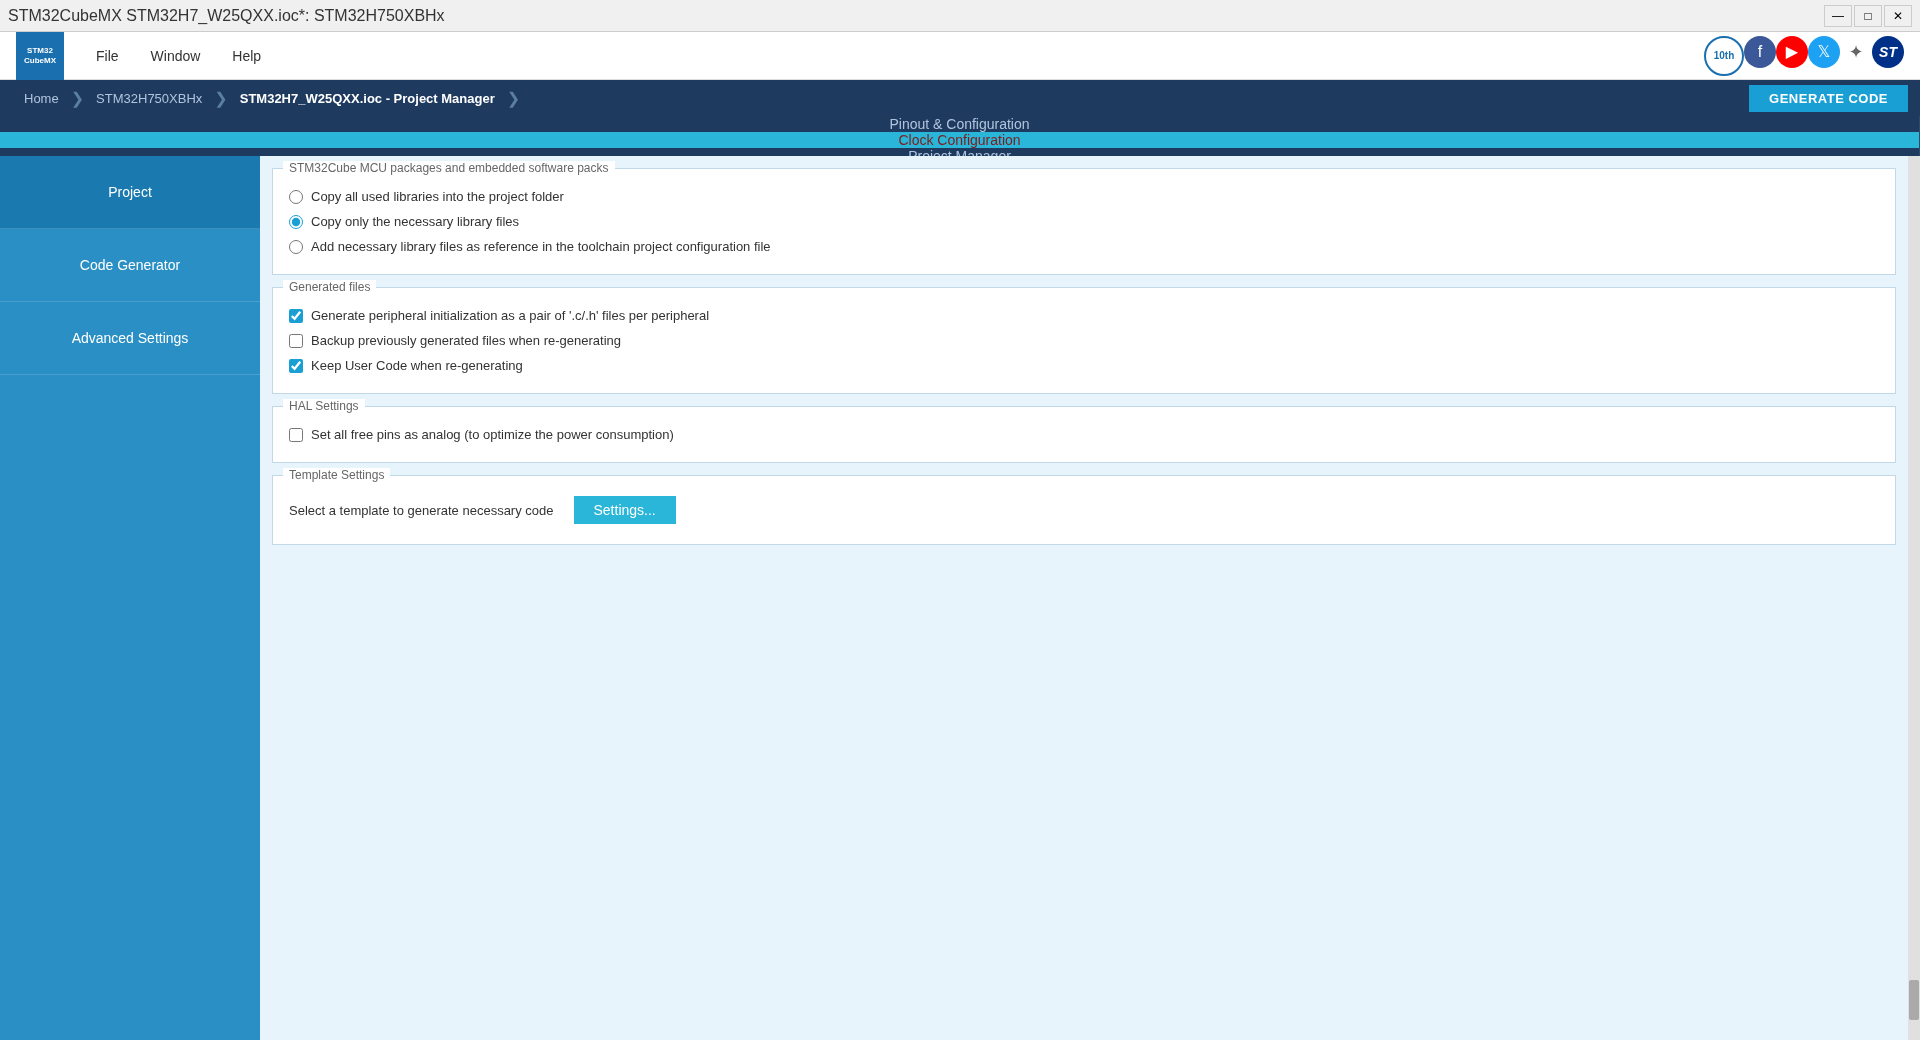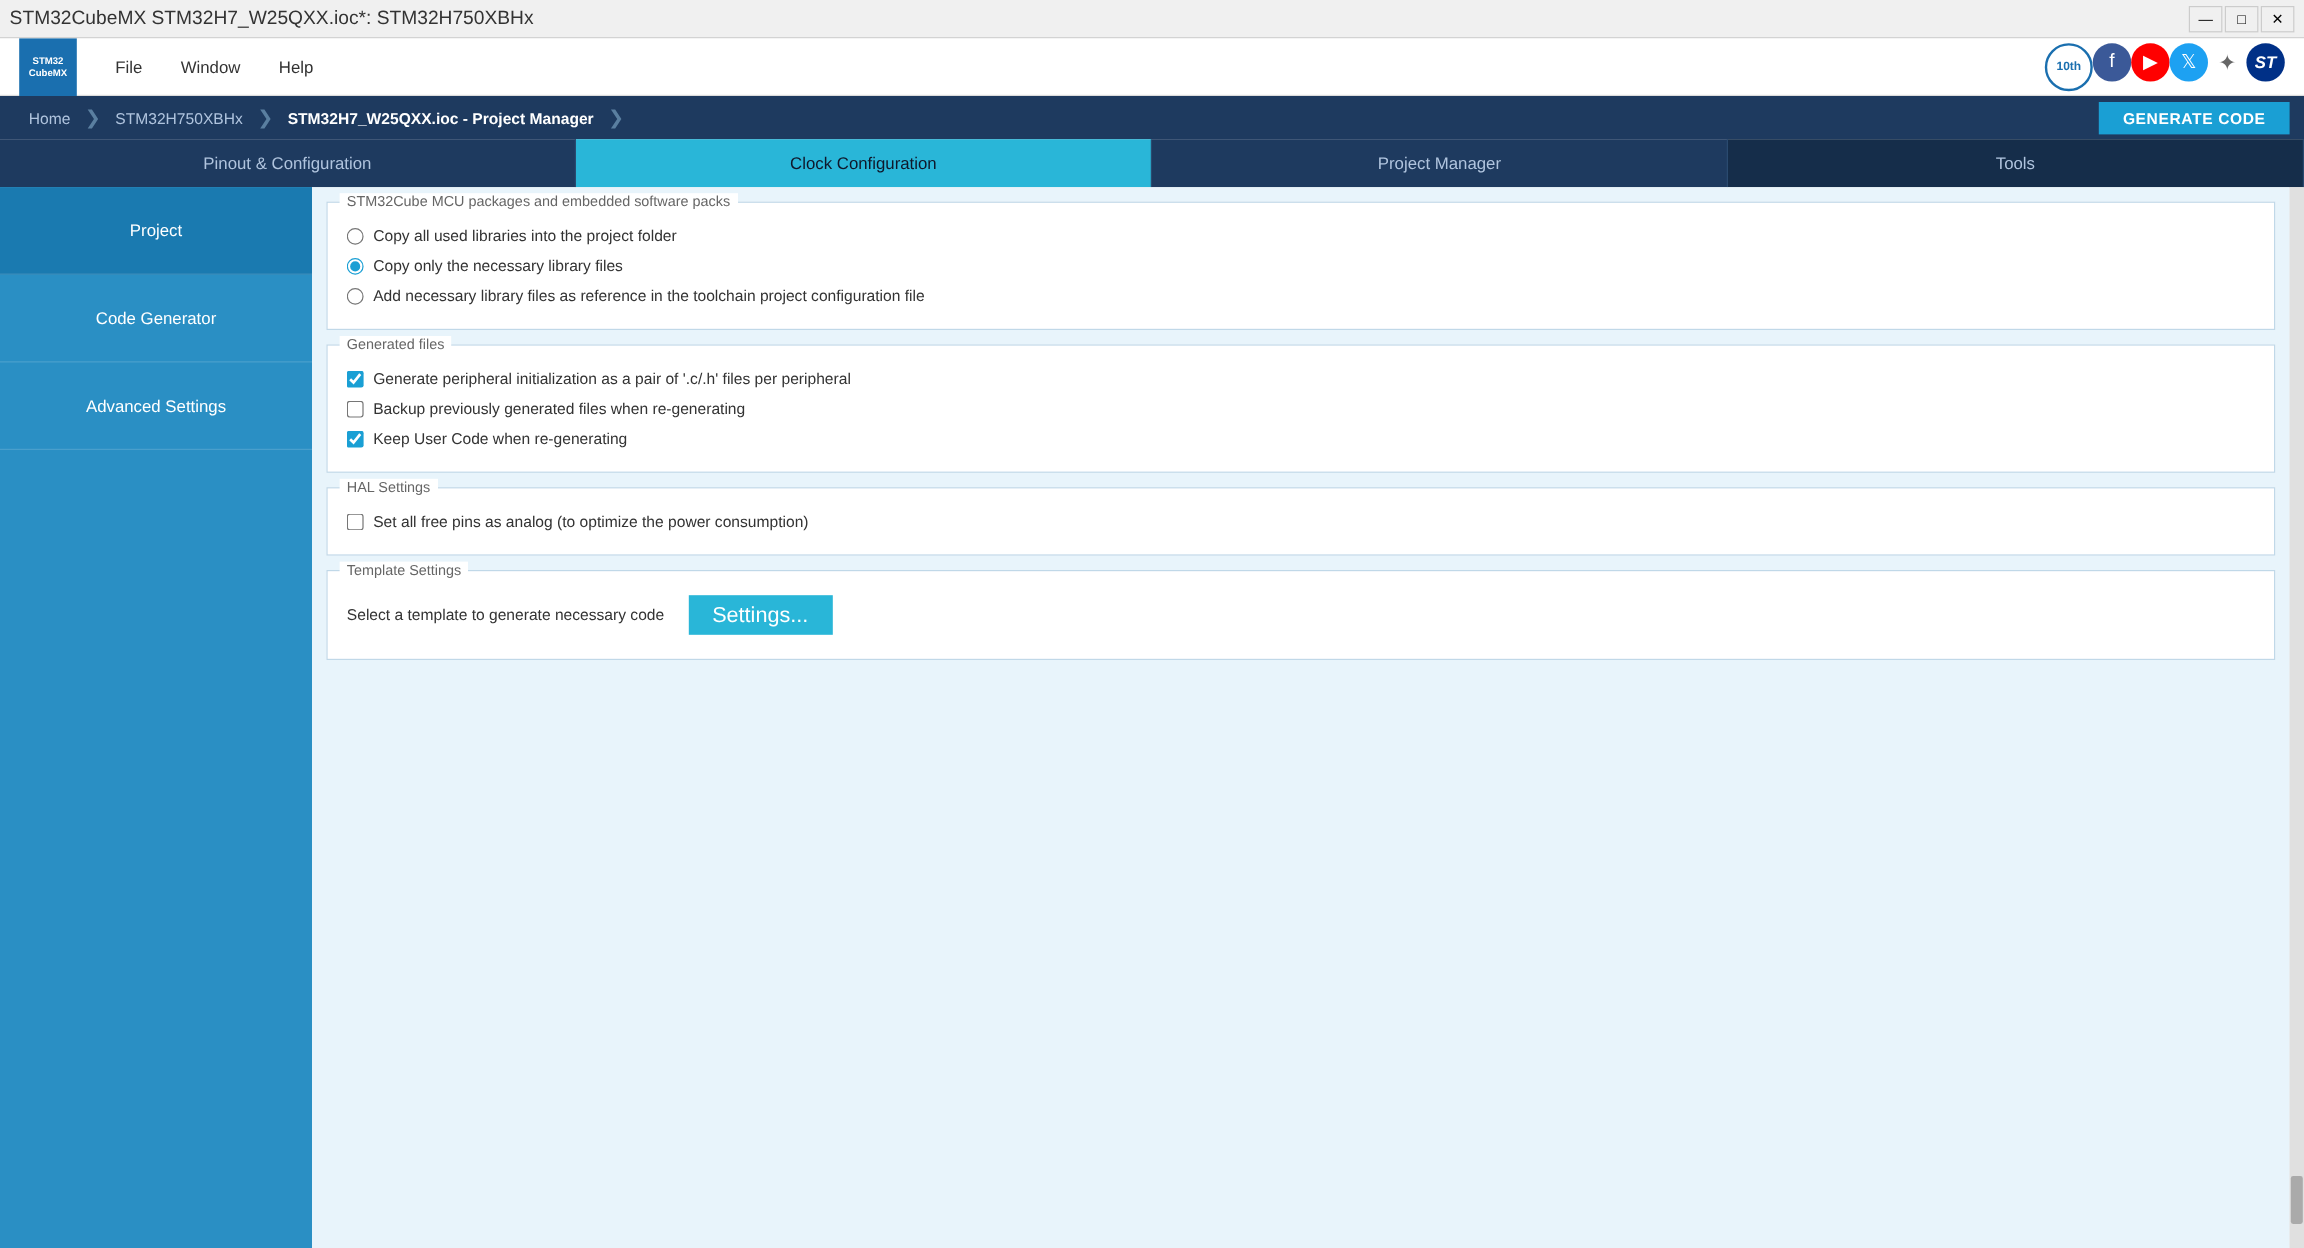--- a/index.html
+++ b/index.html
@@ -79,32 +79,33 @@
       font-size: 13px;
       font-weight: bold;
       cursor: pointer;
       letter-spacing: 0.5px;
     }
 
     
     .tab-bar {
       display: flex;
       height: 40px;
+      flex-direction: column;
     }
     .tab {
       flex: 1;
       display: flex;
       align-items: center;
       justify-content: center;
       font-size: 14px;
       cursor: pointer;
       border-right: 1px solid #2a4a6f;
     }
     .tab.inactive { background: #1e3a5f; color: #b0c4de; }
-    .tab.active { background: #29b6d8; color: #0f172a; }
+    .tab.active { background: #29b6d8; color: #7f1d1d; }
     .tab.dark { background: #152d4a; color: #b0c4de; }
 
     
     .main-layout {
       display: flex;
       height: calc(1040px - 32px - 48px - 36px - 40px);
     }
 
     
     .sidebar {
@@ -157,21 +158,21 @@
     .radio-item, .checkbox-item { display: flex; align-items: center; gap: 8px; font-size: 13px; color: #333; }
     .radio-input { width: 14px; height: 14px; cursor: pointer; accent-color: #1a9fd4; }
     .checkbox-input { width: 14px; height: 14px; cursor: pointer; accent-color: #1a9fd4; }
 
     
     .settings-btn {
       background: #29b6d8;
       color: white;
       border: none;
       padding: 6px 20px;
-      font-size: 18px;
+      font-size: 14px;
       cursor: pointer;
       margin-left: 20px;
     }
 
     
     .scrollbar-track {
       width: 12px;
       background: #e0e0e0;
       position: relative;
     }

